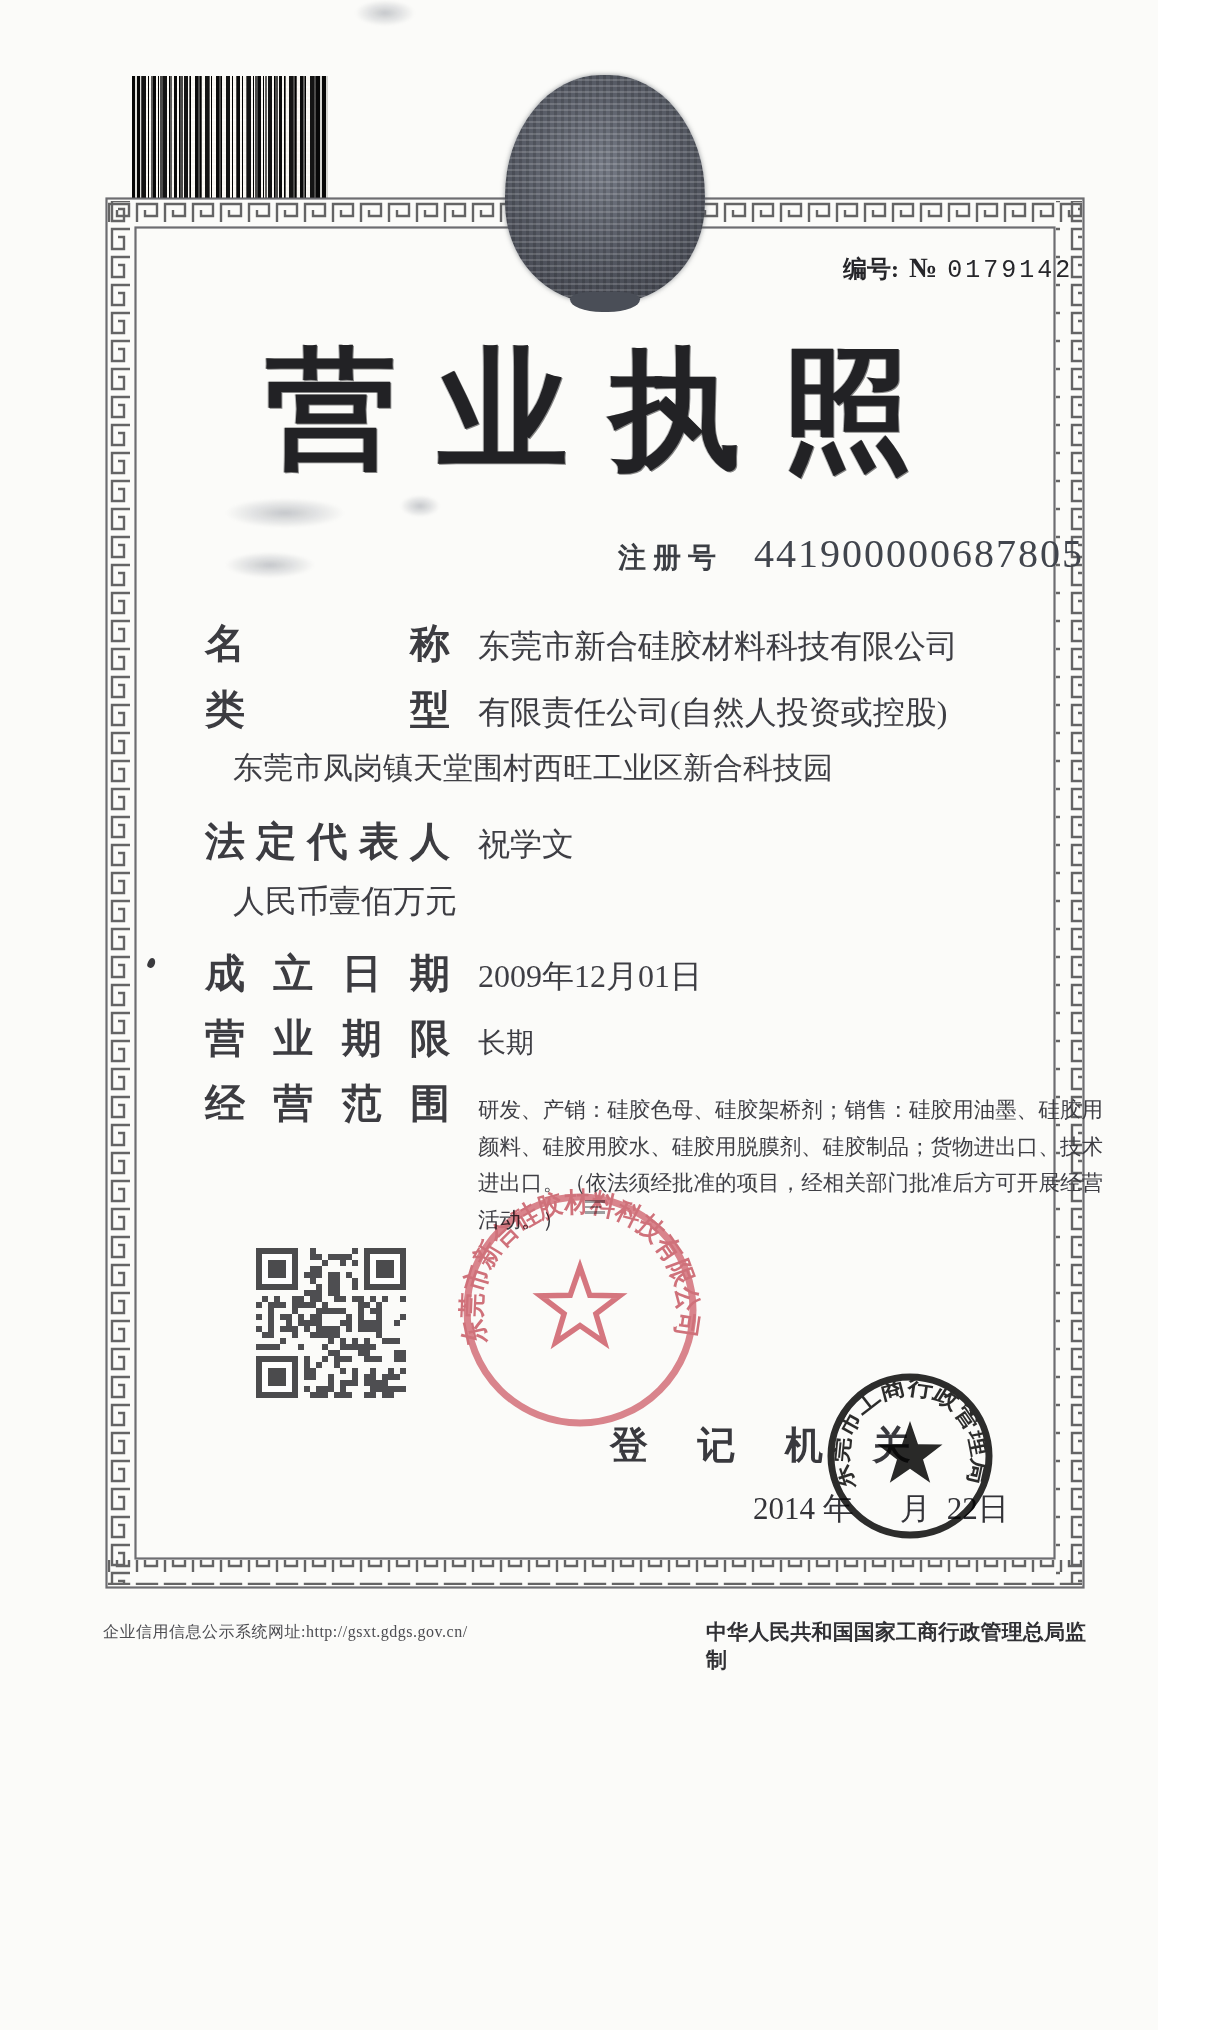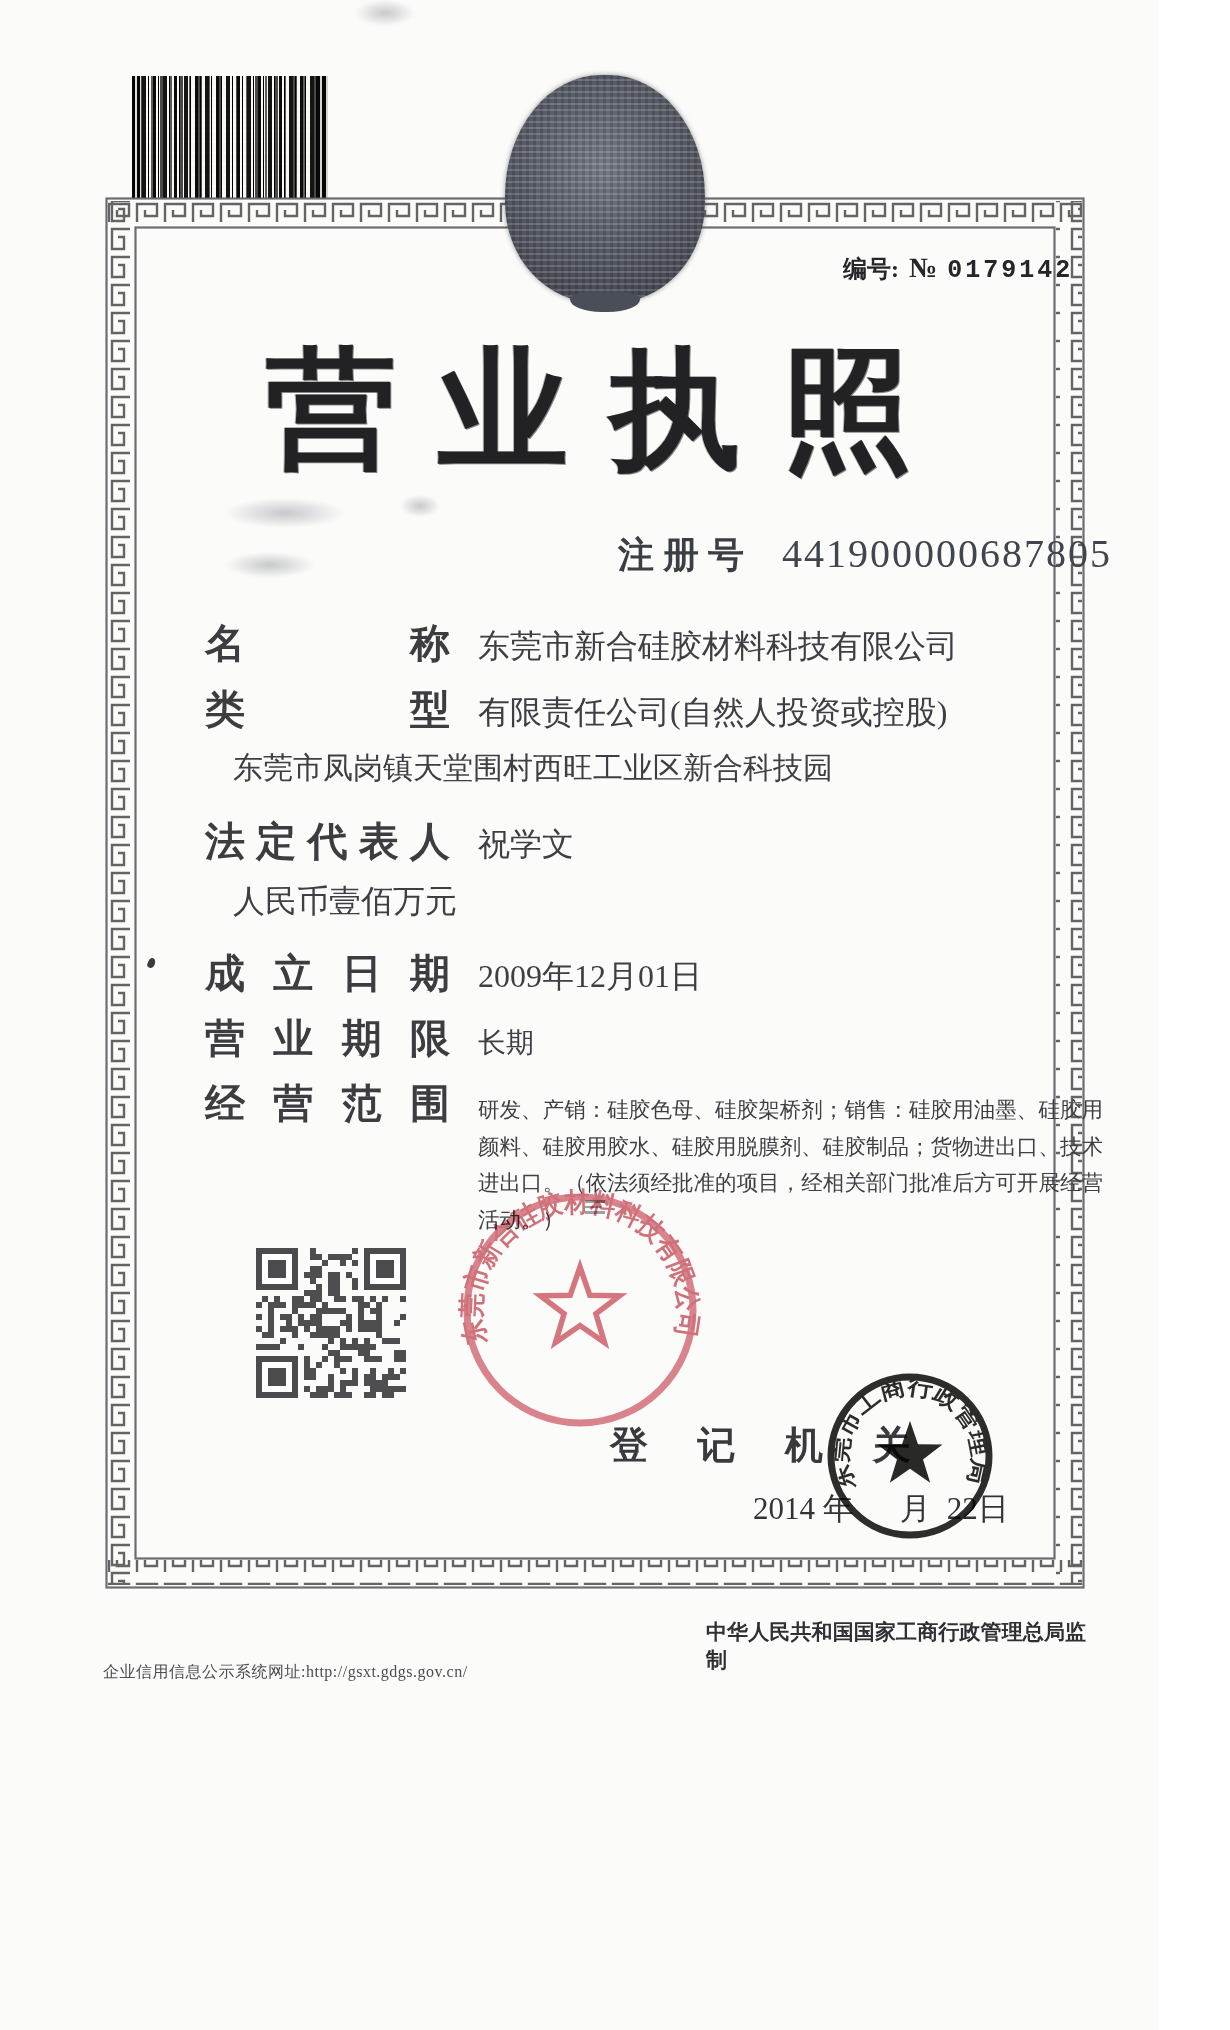--- a/index.html
+++ b/index.html
@@ -28,31 +28,31 @@
   .emblem::after{content:"";position:absolute;left:65px;bottom:-9px;width:70px;height:20px;
     background:#4a4e57;border-radius:30% 30% 50% 50%/40% 40% 70% 70%;}
 
   
   .frame{position:absolute;left:105px;top:197px;z-index:2;opacity:.85;}
 
   
   .serial{position:absolute;left:843px;top:252px;z-index:5;display:flex;align-items:baseline;gap:10px;
     color:#26262a;font-size:24px;font-weight:700;}
   .serial .numero{font-size:28px;font-weight:900;}
-  .serial .num{font-size:25px;letter-spacing:3px;font-family:"Liberation Mono",monospace;font-weight:700;}
+  .serial .num{font-size:25px;letter-spacing:3px;font-family:"Liberation Mono",monospace;font-weight:400;}
 
   
   .title{position:absolute;left:105px;top:330px;width:980px;z-index:5;
     text-align:center;font-size:130px;line-height:160px;font-weight:900;color:#222225;
     letter-spacing:42px;padding-left:30px;box-sizing:border-box;
     text-shadow:1px 1px 0 rgba(34,34,37,.55), -1px 0 0 rgba(34,34,37,.35);}
 
   
   .regno{position:absolute;left:618px;top:530px;z-index:5;display:flex;align-items:baseline;gap:38px;}
-  .regno .lab{font-size:36px;color:#3b3e44;font-weight:600;}
+  .regno .lab{font-size:28px;color:#3b3e44;font-weight:600;}
   .regno .val{font-size:40px;color:#41454d;letter-spacing:2px;}
 
   
   .row{position:absolute;left:205px;z-index:5;display:flex;align-items:baseline;justify-content:flex-end;}
   .flabel{width:245px;font-size:40px;font-weight:600;color:#3c3c41;
     text-align:justify;text-align-last:justify;flex:0 0 245px;}
   .fvalue{margin-left:28px;font-size:32px;color:#3e3e44;white-space:nowrap;}
   .row.scope .fvalue{white-space:normal;width:625px;font-size:21.5px;line-height:36.5px;text-align:justify;}
 
   
@@ -63,21 +63,21 @@
   .registrar-seal{position:absolute;left:822px;top:1368px;z-index:9;mix-blend-mode:multiply;opacity:.92;}
 
   
   .authority{position:absolute;left:610px;top:1420px;z-index:6;font-size:38px;font-weight:600;
     letter-spacing:20px;color:#39393e;}
   .issue-date{position:absolute;left:753px;top:1488px;z-index:6;font-size:31px;color:#333338;display:flex;align-items:baseline;}
   .issue-date .dm{margin-left:46px;}
   .issue-date .dd{margin-left:16px;}
 
   
-  .footer-left{position:absolute;left:103px;top:1622px;z-index:5;font-size:16px;color:#4d4d52;letter-spacing:.5px;margin-top:40px;}
+  .footer-left{position:absolute;left:103px;top:1622px;z-index:5;font-size:16px;color:#4d4d52;letter-spacing:.5px;}
   .footer-right{position:absolute;left:706px;top:1618px;z-index:5;font-size:21px;font-weight:700;color:#303034;width:380px;text-align:justify;text-align-last:justify;}
 
   
   .smudge{position:absolute;z-index:3;border-radius:50%;
     background:radial-gradient(closest-side,rgba(110,116,128,.38),rgba(110,116,128,0));filter:blur(1px);}
   .speck{position:absolute;z-index:5;background:#3a3a3e;border-radius:50% 60% 50% 40%;}
   .tribar{position:absolute;left:585px;top:1200px;width:20px;z-index:5;opacity:.55;}
   .tribar i{display:block;height:2.5px;background:#55565c;margin-bottom:3px;}
   .tribar i:nth-child(2){width:16px;}
 </style>

